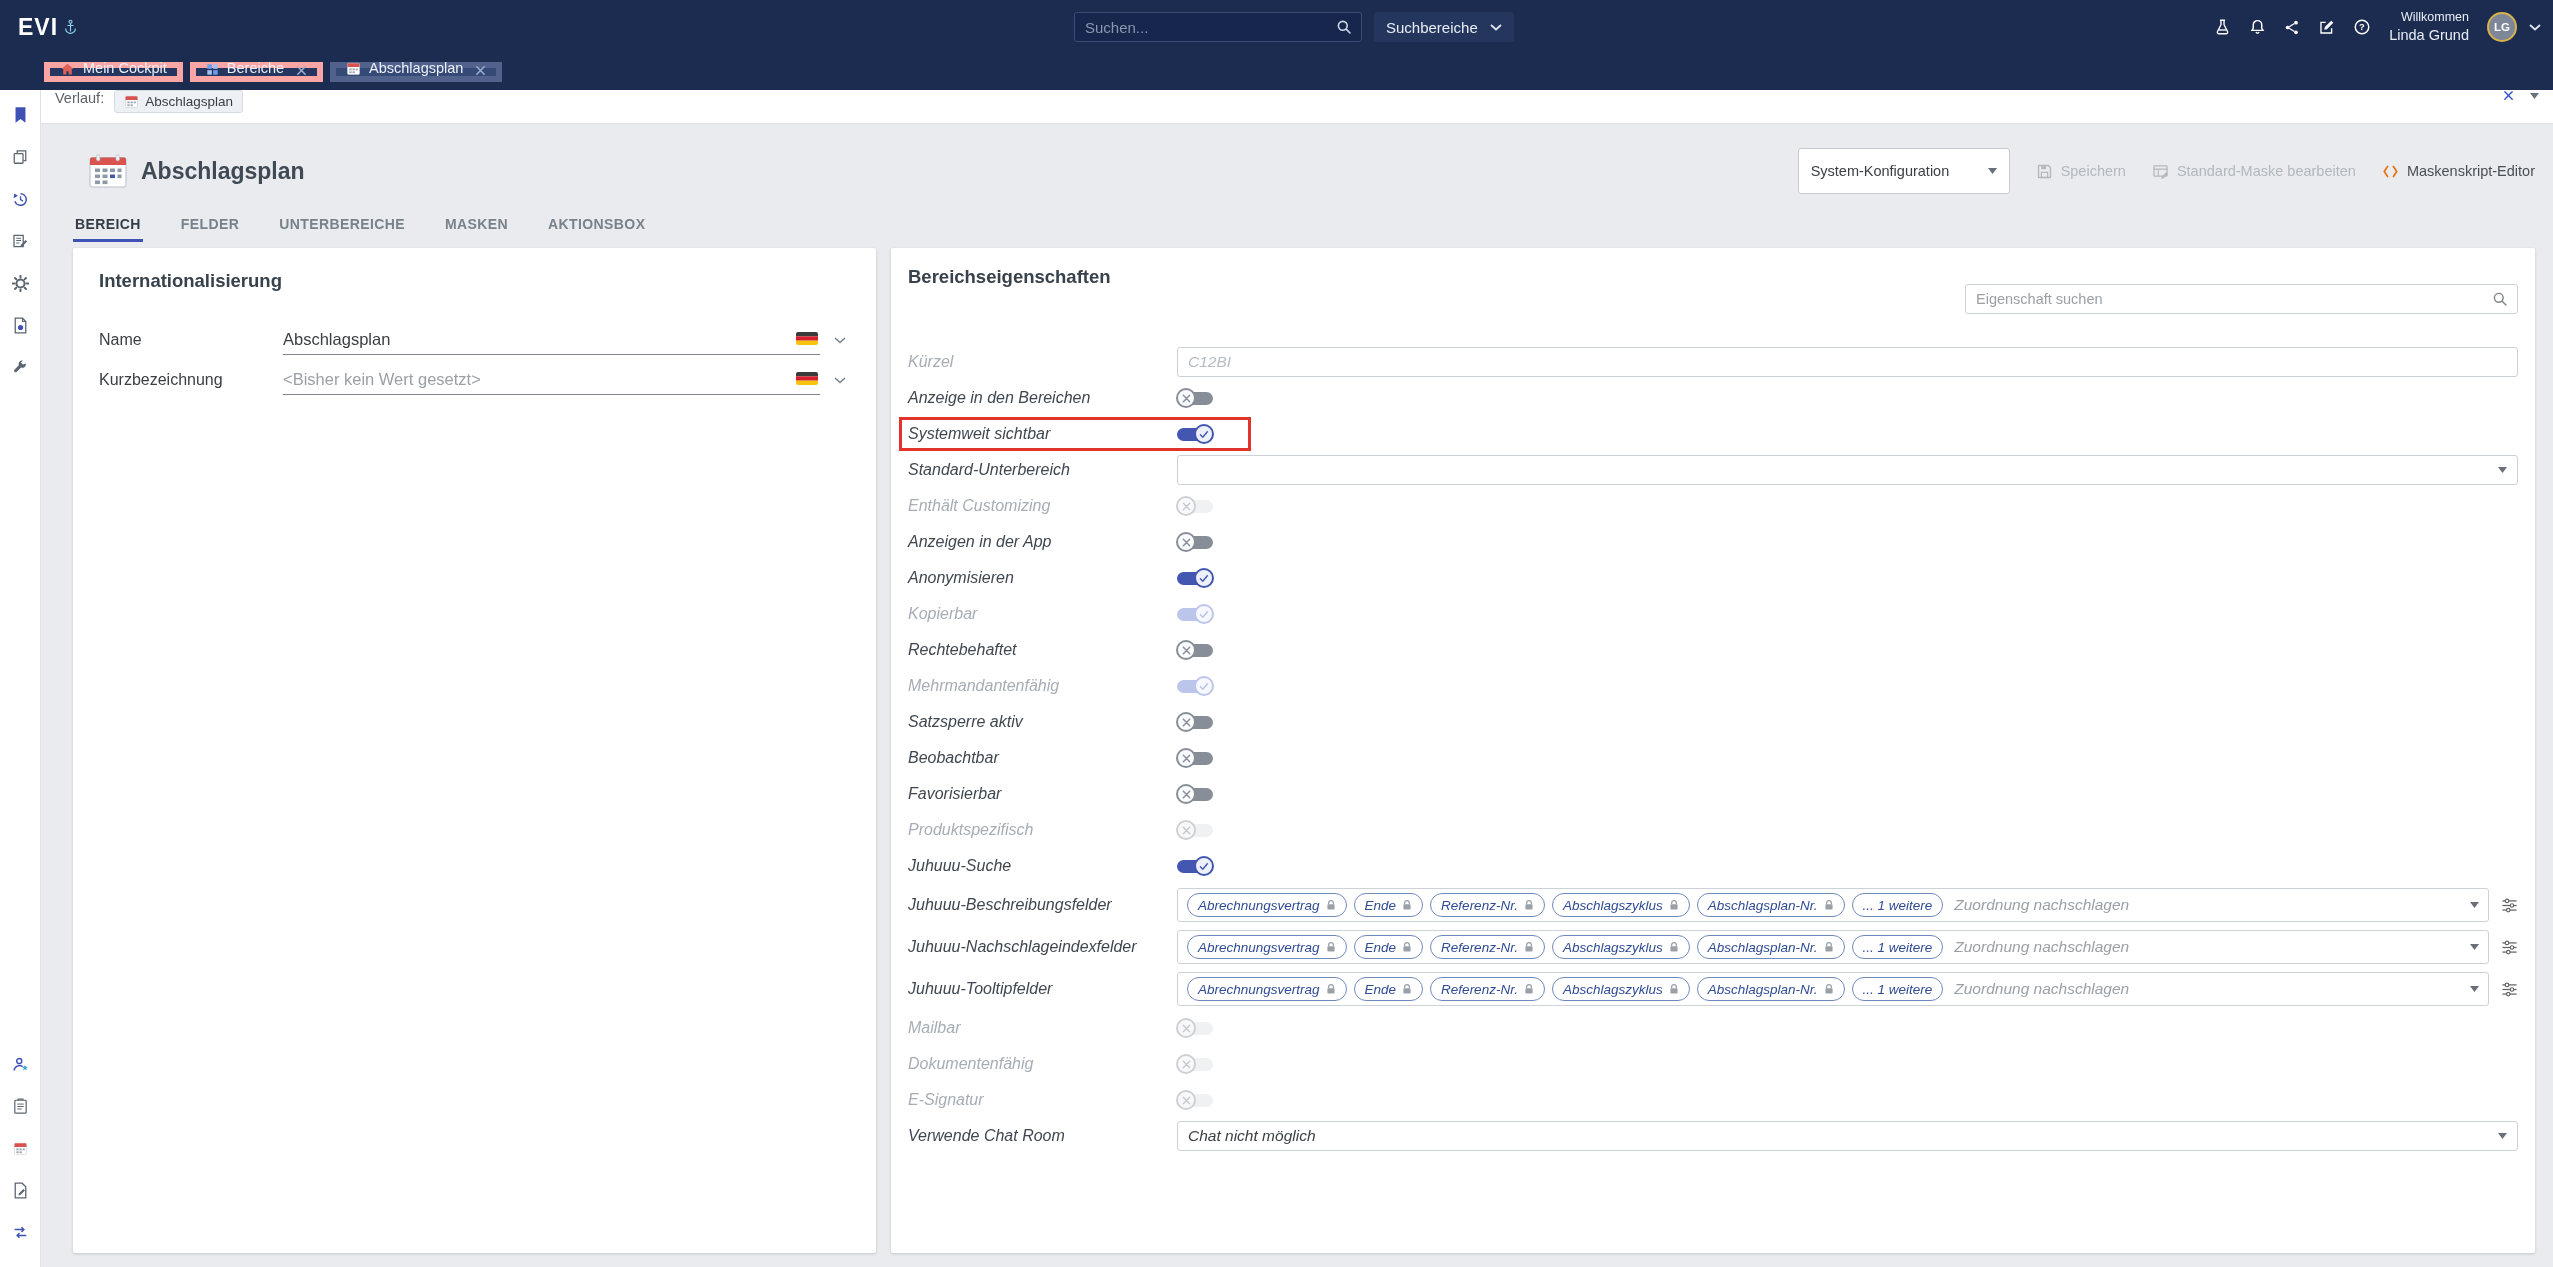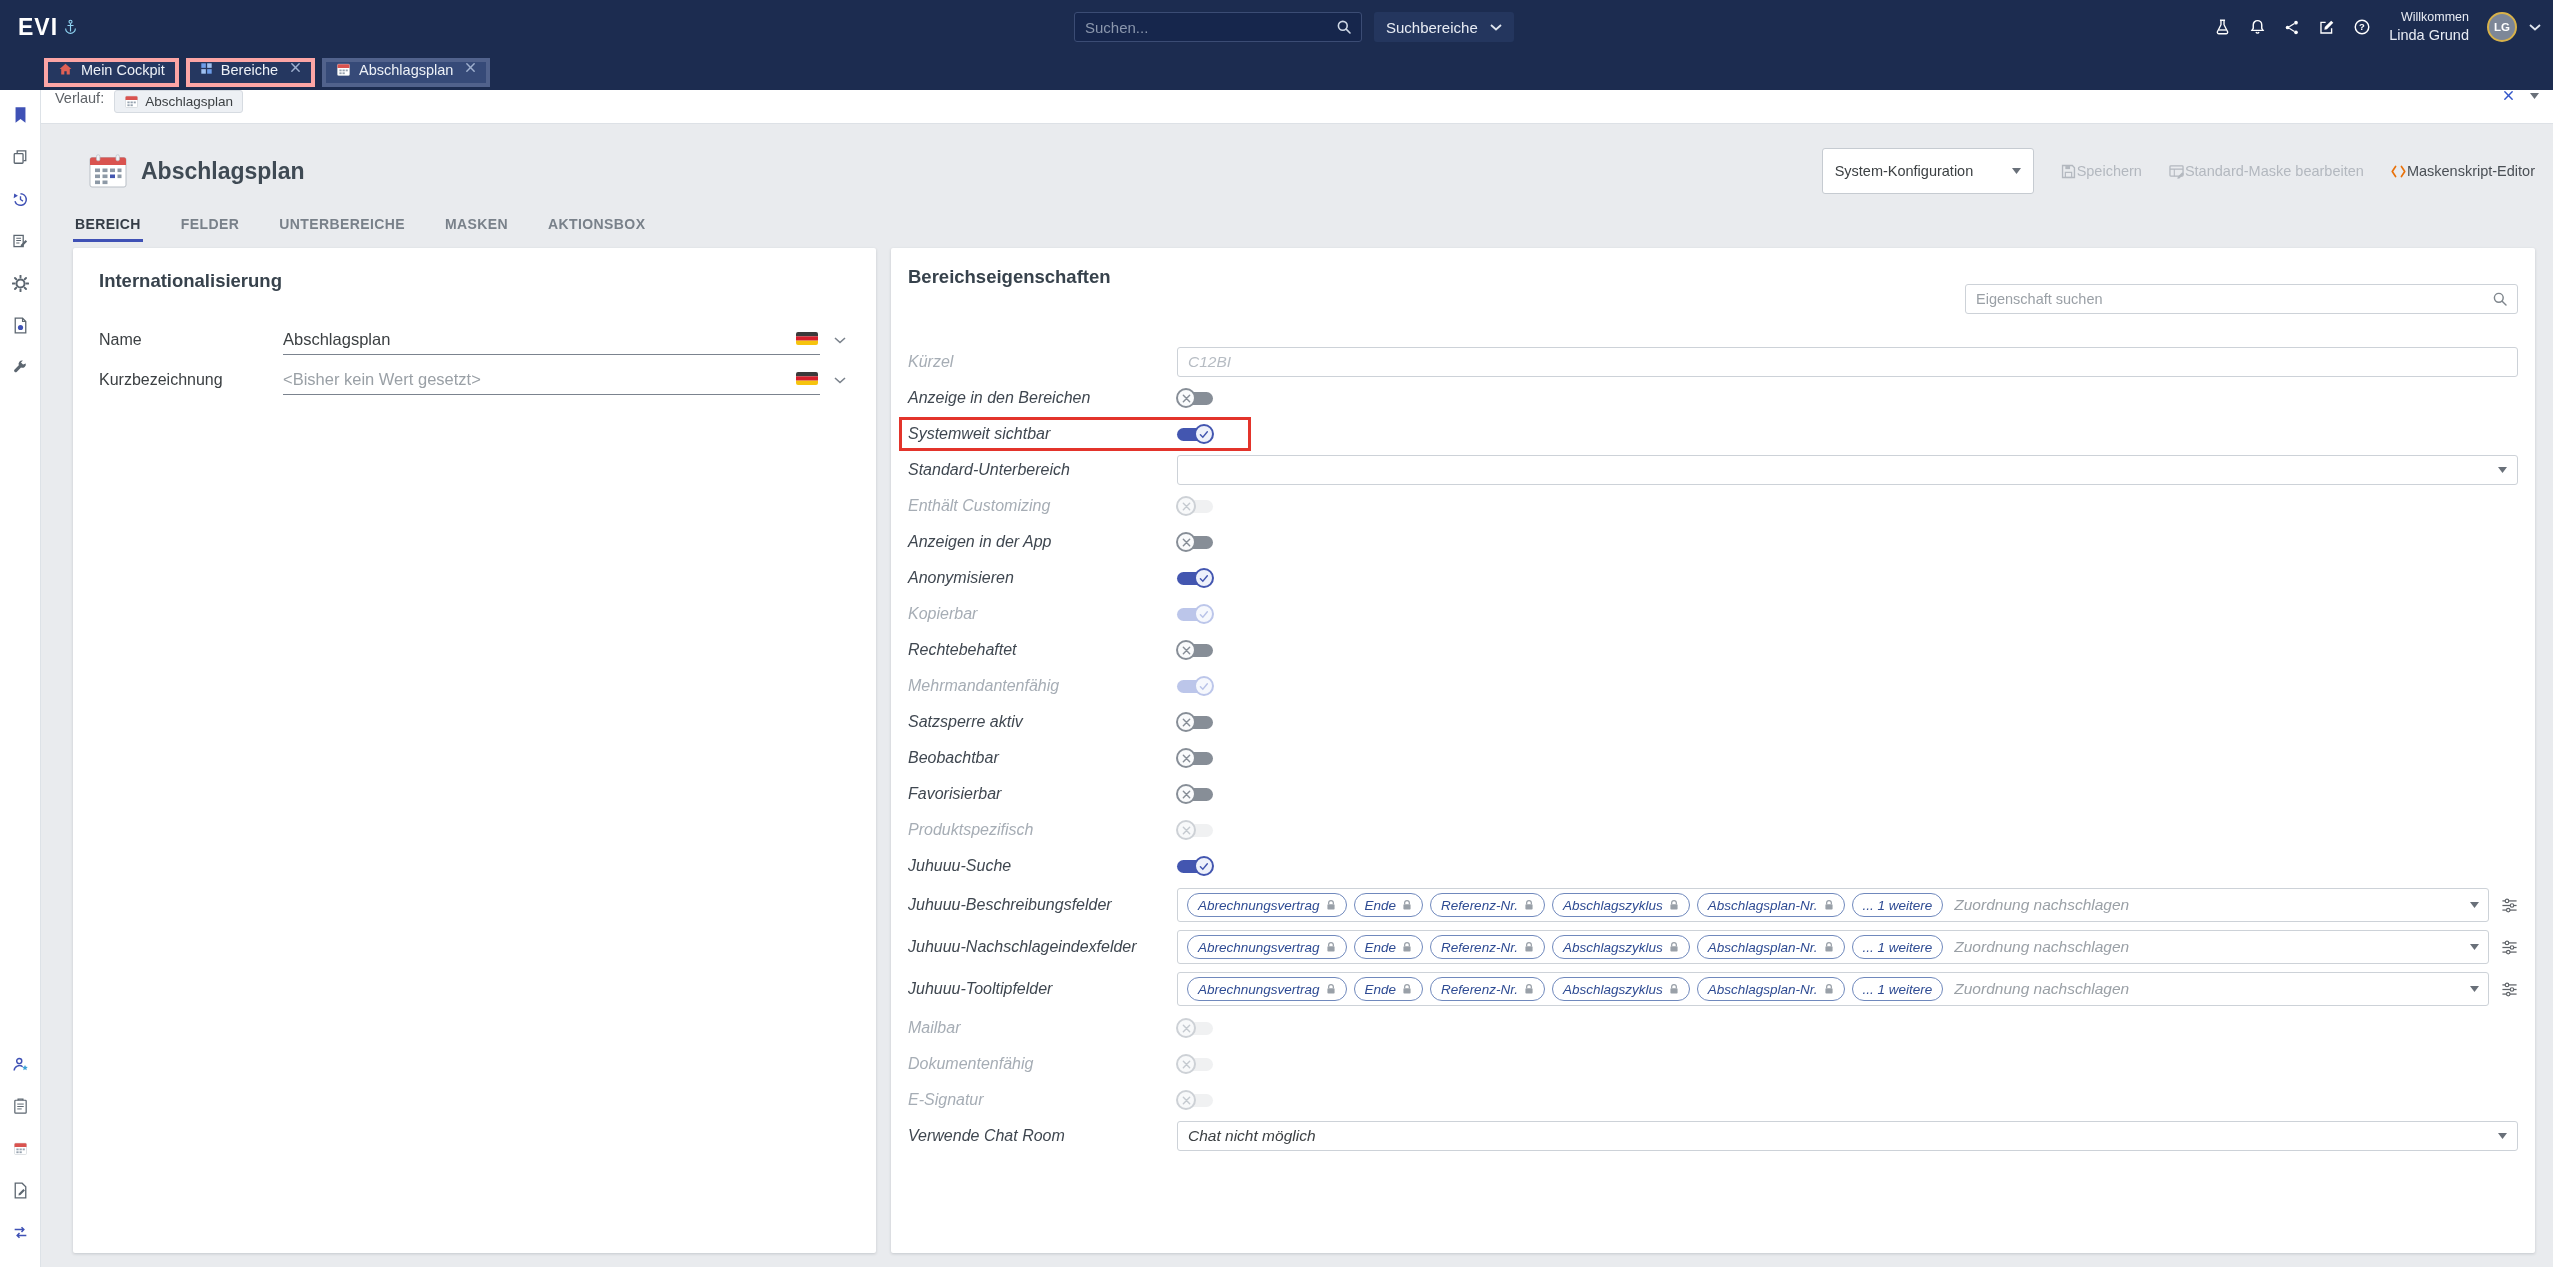--- a/index.html
+++ b/index.html
@@ -24,21 +24,21 @@
   .hic{display:flex;}
   .welcome{text-align:right;line-height:1.25;font-size:12.5px;color:#e8ecf4;}
   .welcome .wl2{font-size:14.5px;}
   .avatar{width:30px;height:30px;border-radius:50%;background:#7d8798;border:2px solid #d8b24a;
           box-sizing:border-box;display:flex;align-items:center;justify-content:center;
           font-size:11.5px;font-weight:bold;color:#fff;flex:none;}
   .hcaret{display:flex;margin-left:-6px;}
 
   
   .tabbar{height:36px;background:#1c2c50;display:flex;align-items:center;gap:7px;padding-left:44px;}
-  .wtab{height:29px;background:#253760;border:4px solid #fca5a5;display:flex;align-items:flex-start;gap:8px;
+  .wtab{height:20px;background:#253760;border:6px solid #fca5a5;display:flex;align-items:flex-end;gap:8px;
         padding:0 10px;font-size:14.5px;color:#edf1f7;box-sizing:border-box;}
   .wtab.active{background:#364a78;border-color:#51628c;}
   .wclose{color:#9fb0cf;margin-left:4px;display:flex;}
 
   
   .main-row{display:flex;height:1177px;}
   .sidebar{width:41px;background:#fff;border-right:1px solid #dde2e7;display:flex;flex-direction:column;
            align-items:center;padding:4px 0 14px;box-sizing:border-box;flex:none;}
   .side-btn{width:41px;height:42px;display:flex;align-items:center;justify-content:center;}
   .spacer{flex:1;}
@@ -56,21 +56,21 @@
 
   
   .workspace{flex:1;padding:0 18px 0 32px;display:flex;flex-direction:column;min-height:0;}
   .page-head{margin-top:24px;display:flex;align-items:center;flex:none;}
   .ph-left{display:flex;align-items:center;gap:14px;margin-left:16px;}
   .page-title{font-size:23px;font-weight:bold;color:#3f4a54;}
   .ph-right{margin-left:auto;display:flex;align-items:center;gap:26px;}
   .cfg-select{width:212px;height:46px;background:#fff;border:1px solid #c6cbd1;border-radius:3px;
               display:flex;align-items:center;padding:0 12px;font-size:14.5px;color:#3c4043;box-sizing:border-box;}
   .cfg-select .pcaret{margin-left:auto;}
-  .pbtn{display:flex;align-items:center;font-size:14.5px;color:#4a4f55;}
+  .pbtn{display:flex;align-items:center;gap:8px;font-size:14.5px;color:#4a4f55;}
   .pbtn.dis{color:#b3b8bf;cursor:default;}
 
   .page-tabs{margin-top:22px;display:flex;gap:36px;flex:none;}
   .ptab{font-size:14px;font-weight:bold;letter-spacing:.4px;color:#79818a;padding:0 2px 10px;position:relative;}
   .ptab.active{color:#343c46;}
   .ptab.active::after{content:"";position:absolute;left:0;right:0;bottom:0;height:3px;background:#3f51b5;}
 
   .panels{margin-top:6px;flex:1;display:flex;gap:15px;margin-bottom:14px;min-height:0;}
   .panel{background:#fff;box-shadow:0 1px 3px rgba(33,43,54,.18);border-radius:2px;box-sizing:border-box;}
   .panel-left{width:803px;padding:22px 26px;flex:none;}

